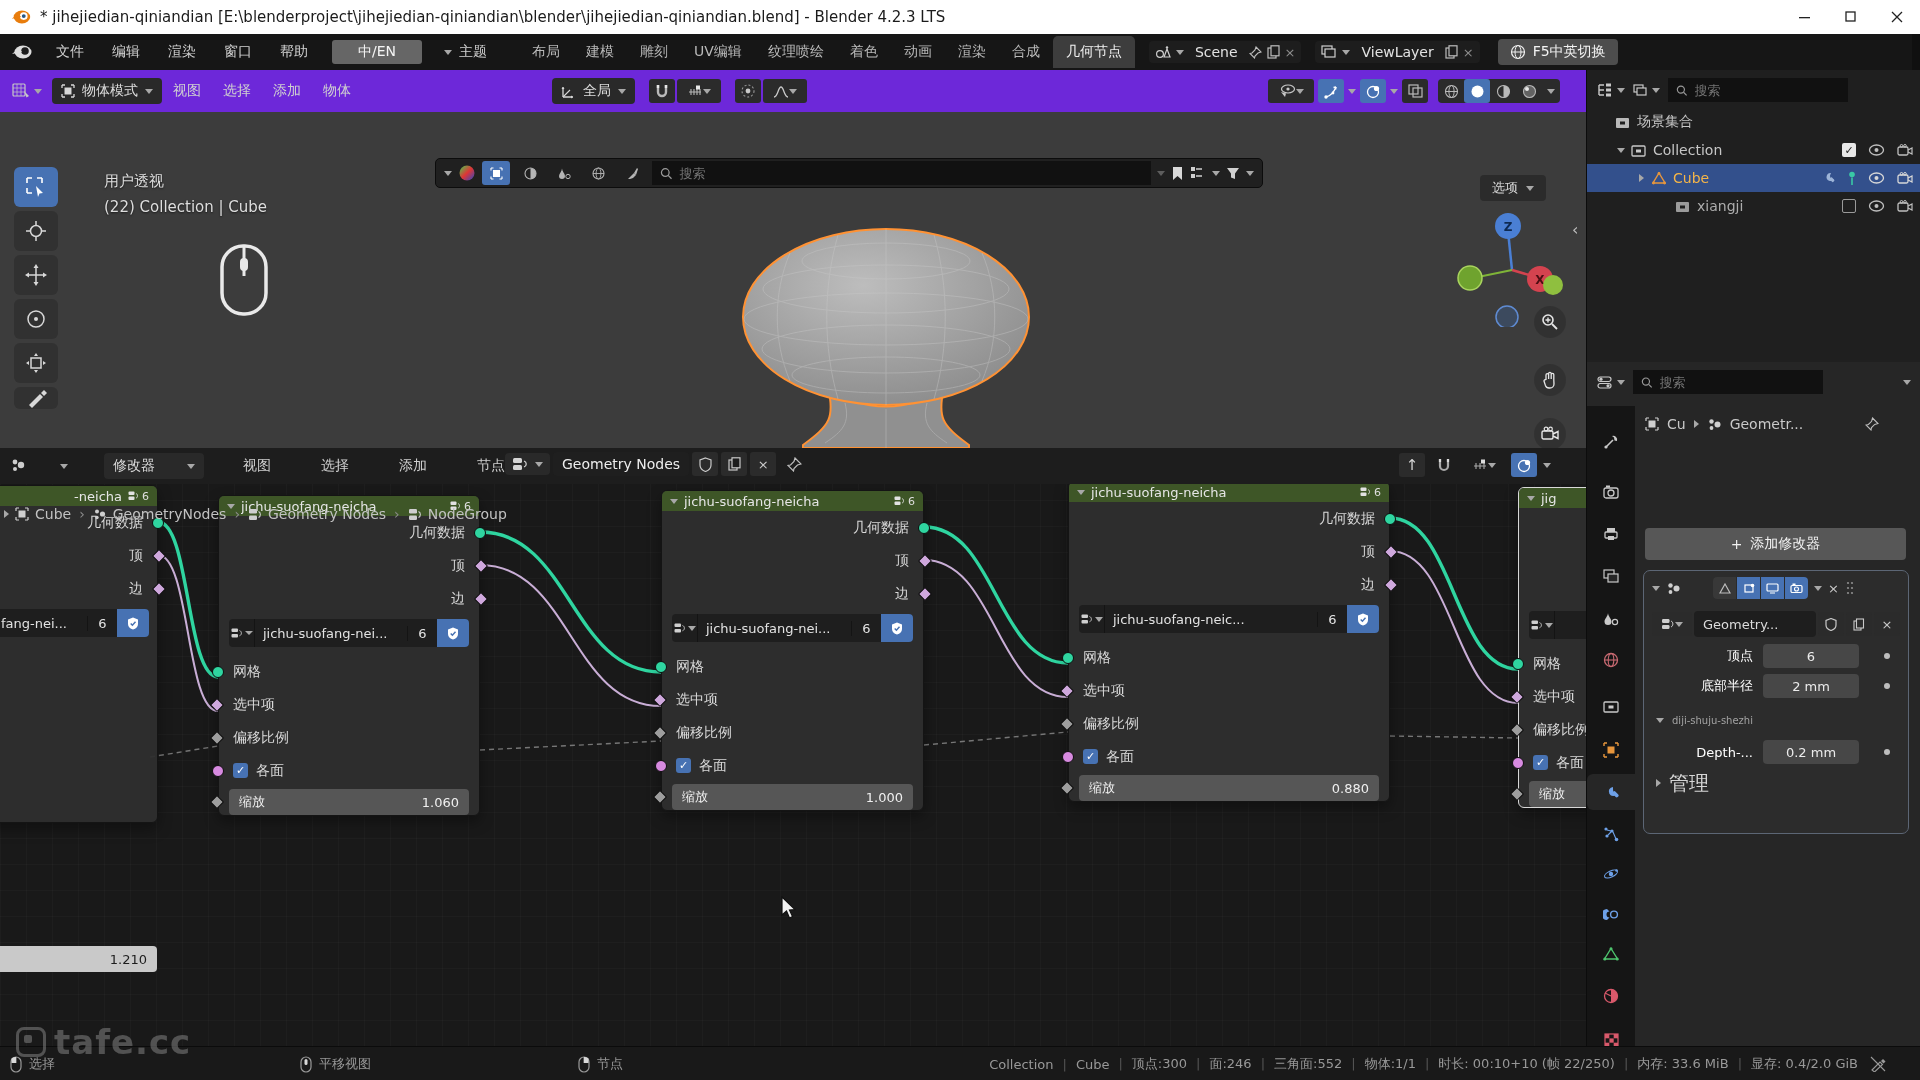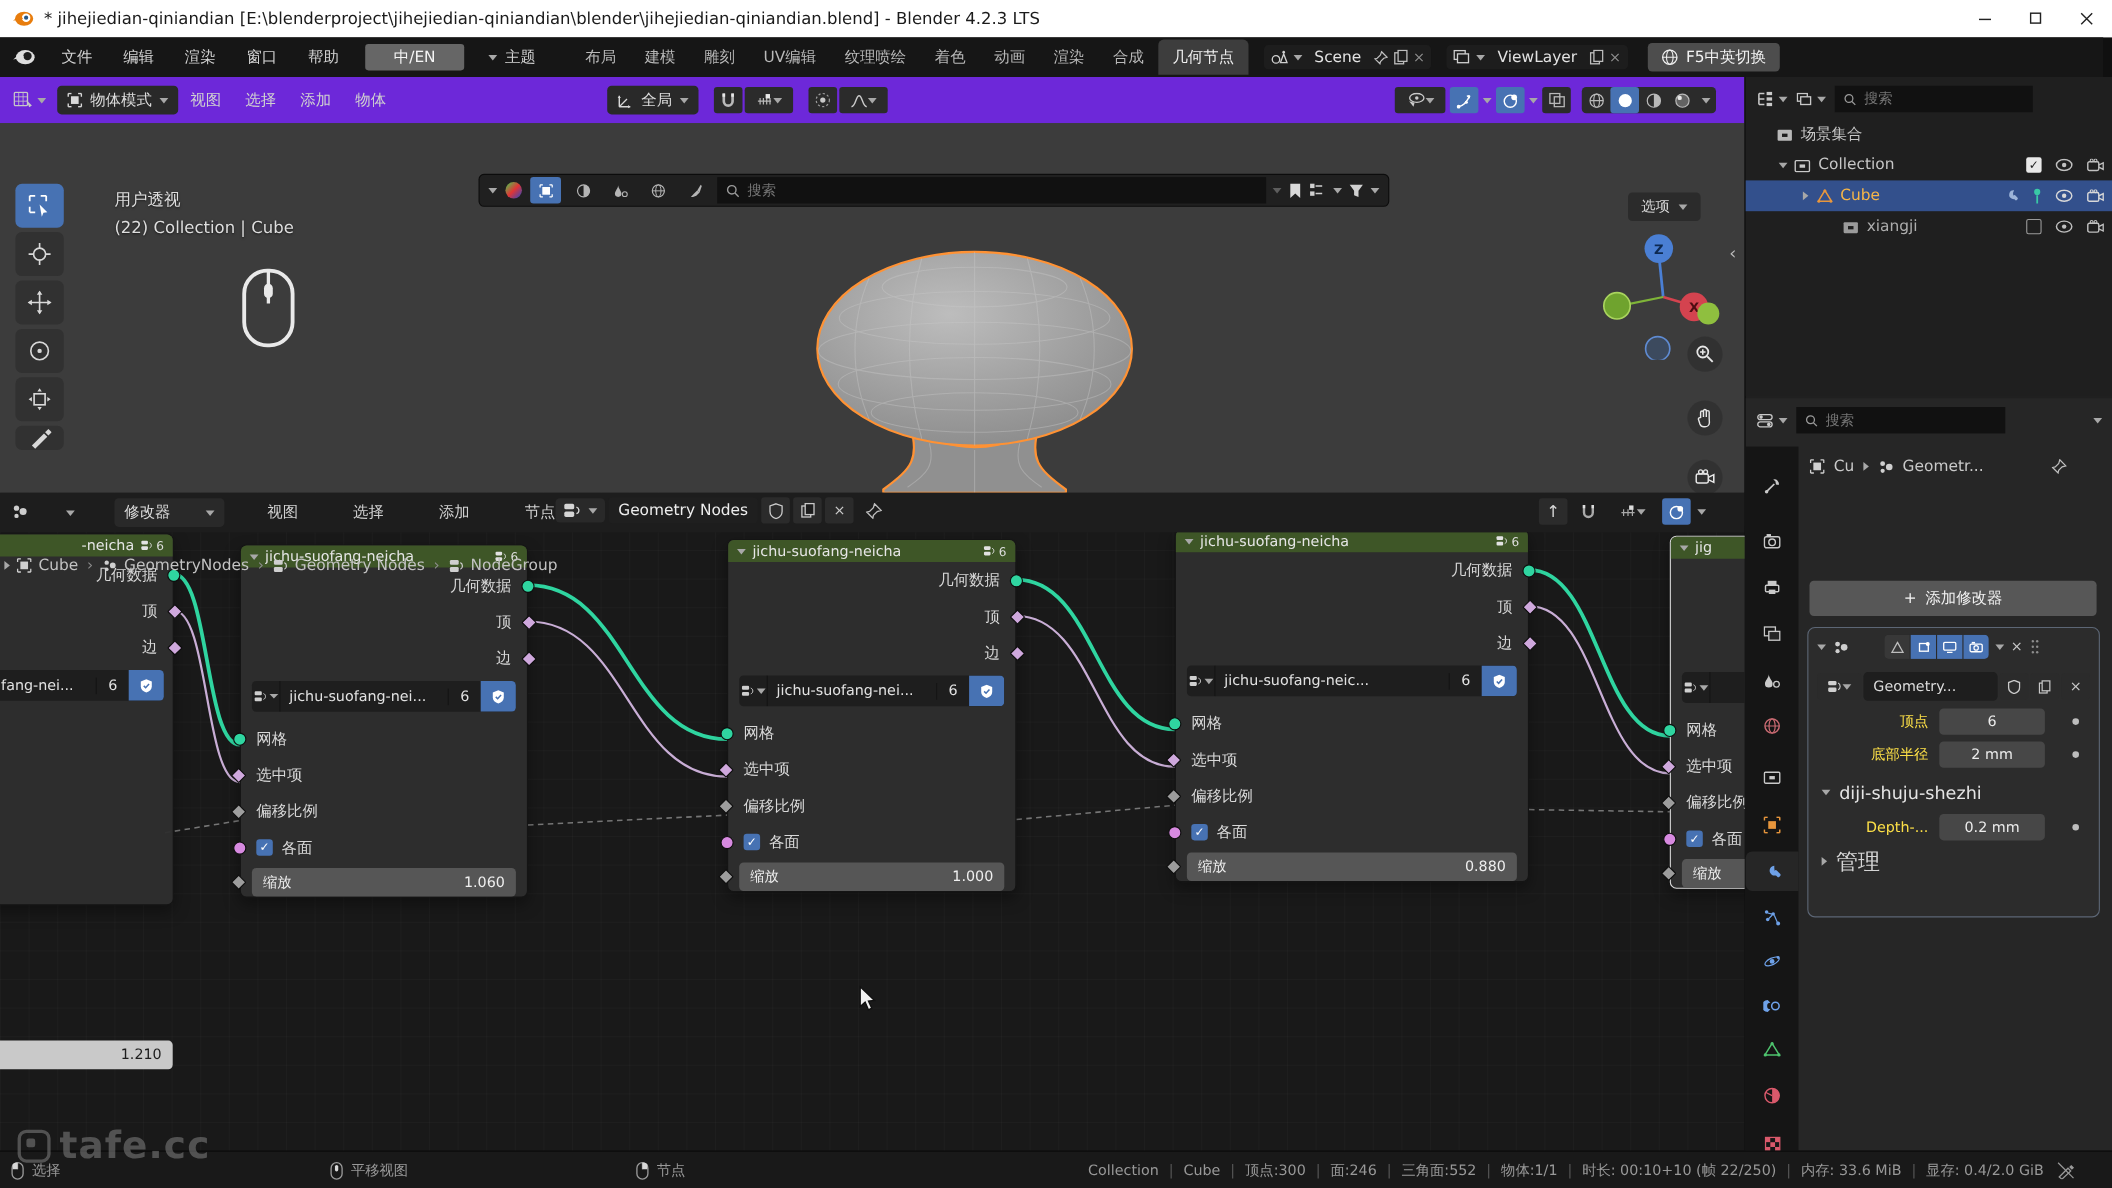--- a/index.html
+++ b/index.html
@@ -84,21 +84,21 @@
   .olrow { display:flex; align-items:center; height:28px; font-size:14px; color:#c6c6c6; padding-right:8px; }
   .olrow.sel { background:#33508c; }
   .olrow .nm { margin-left:7px; }
   .olrow .right { margin-left:auto; display:flex; align-items:center; gap:12px; }
   #properties { position:absolute; left:0; top:292px; width:334px; height:684px; background:#262626; }
   #ptabs { position:absolute; left:0; top:44px; width:48px; height:640px; background:#151515; }
   .ptab { position:absolute; left:0; width:48px; height:36px; display:flex; align-items:center; justify-content:center; }
   .ptab.active { background:#262626; border-radius:6px 0 0 6px; }
   #pcontent { position:absolute; left:48px; top:0; width:286px; height:684px; }
   .pfieldrow { display:flex; align-items:center; height:30px; padding:0 14px; }
-  .pfieldrow .lbl { width:95px; text-align:right; color:#fde047; margin-right:10px; font-size:13px; }
+  .pfieldrow .lbl { width:95px; text-align:right; color:#ffffff; margin-right:10px; font-size:13px; }
   .valbox { background:#474747; border-radius:4px; height:24px; min-width:96px; display:flex; align-items:center; justify-content:center; color:#ececec; font-size:13px; padding:0 10px; }
   .anim-dot { width:6px; height:6px; border-radius:50%; background:#bdbdbd; margin-left:auto; margin-right:4px; }
   .modpanel { position:absolute; left:8px; top:208px; width:266px; height:264px; background:#2c2c2c; border:1px solid #5c6675; border-radius:7px; }
   .addmod { position:absolute; left:10px; top:166px; width:261px; height:32px; background:#575757; border-radius:4px; display:flex; align-items:center; justify-content:center; gap:8px; color:#f2f2f2; font-size:14px; }
   .togmini { width:23px; height:22px; display:flex; align-items:center; justify-content:center; border-radius:0; background:#383838; }
   .togmini.on { background:#4772b3; }
   
   #statusbar { left:0; top:1046px; width:1920px; height:34px; background:#191919; border-top:1px solid #0b0b0b; color:#989898; font-size:13px; }
   .hint { position:absolute; top:0; height:34px; display:flex; align-items:center; gap:7px; }
   .stats { position:absolute; right:34px; top:0; height:34px; display:flex; align-items:center; }
@@ -1270,21 +1270,21 @@
           <span class="valbox">6</span>
           <span class="anim-dot"></span>
         </div>
         <div class="pfieldrow">
           <span class="lbl">底部半径</span>
           <span class="valbox">2 mm</span>
           <span class="anim-dot"></span>
         </div>
         <div class="flex" style="height:30px; padding:0 12px; gap:8px; margin-top:4px">
           <span class="cv"></span>
-          <span style="color:#e5e5e5; font-size:16px">diji-shuju-shezhi</span>
+          <span style="color:#a3a3a3; font-size:10px">diji-shuju-shezhi</span>
         </div>
         <div class="pfieldrow" style="margin-top:2px">
           <span class="lbl">Depth-...</span>
           <span class="valbox">0.2 mm</span>
           <span class="anim-dot"></span>
         </div>
         <div class="flex" style="height:28px; padding:0 12px; gap:8px; margin-top:2px">
           <span class="cr"></span>
           <span style="color:#d5d5d5; font-size:20px">管理</span>
         </div>

